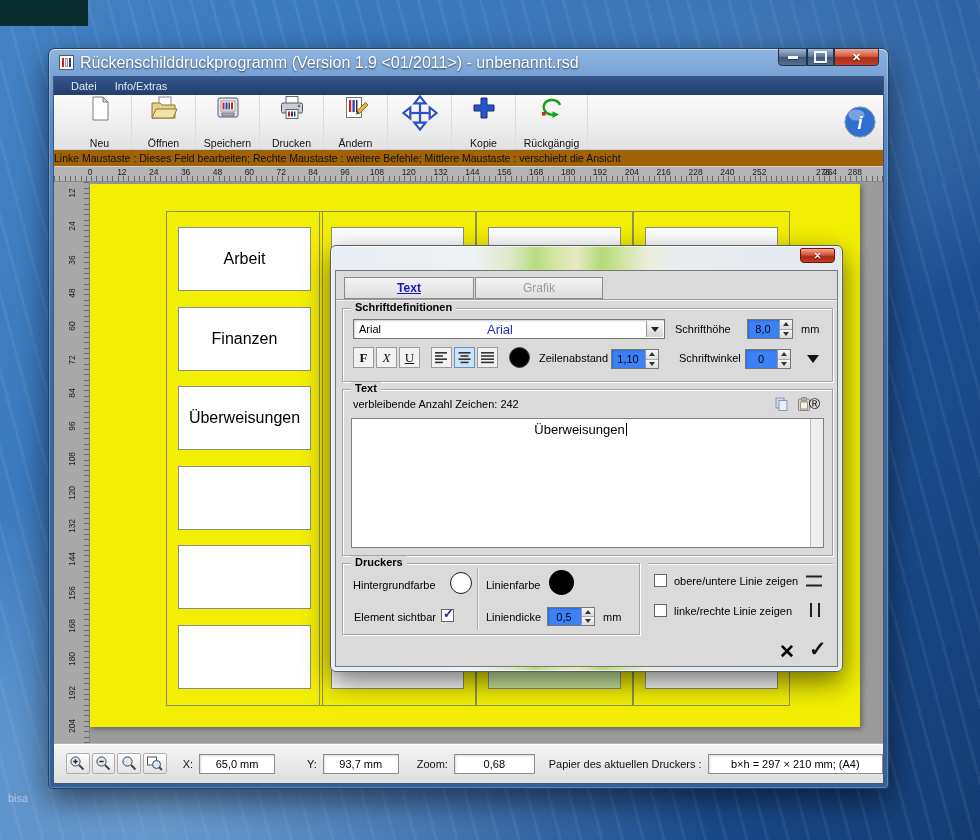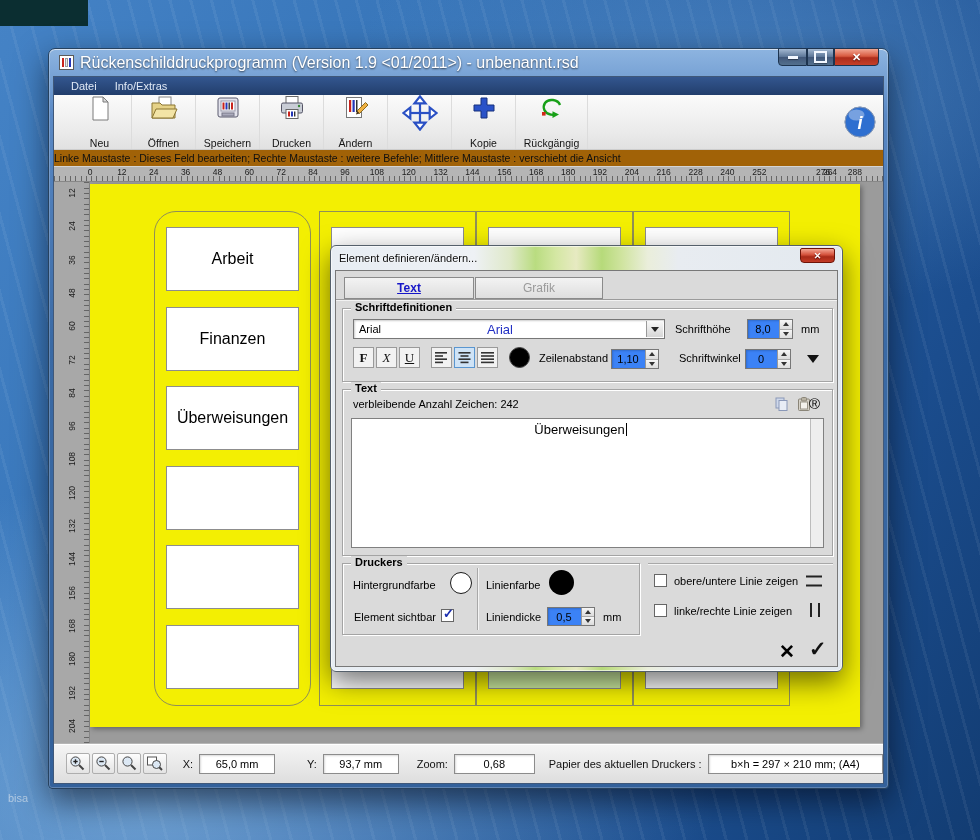--- a/index.html
+++ b/index.html
@@ -267,21 +267,21 @@
           <span class="vrnum" style="top: 339.12px;">132</span>
           <span class="vrnum" style="top: 372.432px;">144</span>
           <span class="vrnum" style="top: 405.744px;">156</span>
           <span class="vrnum" style="top: 439.056px;">168</span>
           <span class="vrnum" style="top: 472.368px;">180</span>
           <span class="vrnum" style="top: 505.68px;">192</span>
           <span class="vrnum" style="top: 538.992px;">204</span>
         </div>
       <div class="canvas">
         <div class="page">
-            <div class="labelcol" style="left: 64px; border-radius: 22px;">
+            <div class="labelcol" style="left: 76px;">
               <div class="labelcell" style="top: 15px;">Arbeit</div>
               <div class="labelcell" style="top: 94.5px;">Finanzen</div>
               <div class="labelcell" style="top: 174px;">Überweisungen</div>
               <div class="labelcell" style="top: 253.5px;"></div>
               <div class="labelcell" style="top: 333px;"></div>
               <div class="labelcell" style="top: 412.5px;"></div>
             </div>
             <div class="labelcol" style="left: 229px;">
               <div class="labelcell" style="top: 15px;"></div>
               <div class="labelcell" style="top: 94.5px;"></div>
@@ -346,23 +346,20 @@
       <span class="slabel" style="margin-left:18px">Zoom:</span>
       <div class="sfield" style="width:82px">0,68</div>
       <span class="slabel">Papier des aktuellen Druckers :</span>
       <div class="sfield" style="width:178px">b×h = 297 × 210 mm; (A4)</div>
     </div>
 
   </div>
 </div>
 
 <div class="dialog">
-  <div class="dlg-titlebar">
-    <span class="dlg-title">Element definieren/ändern...</span>
-  </div>
   <div class="dlg-close">✕</div>
   <div class="dlg-body">
 
     <div class="tab t-text">Text</div>
     <div class="tab t-grafik">Grafik</div>
     <div class="tabline"></div>
 
     <div class="group" id="grp-schrift">
       <span class="group-label">Schriftdefinitionen</span>
       <div class="font-select">

